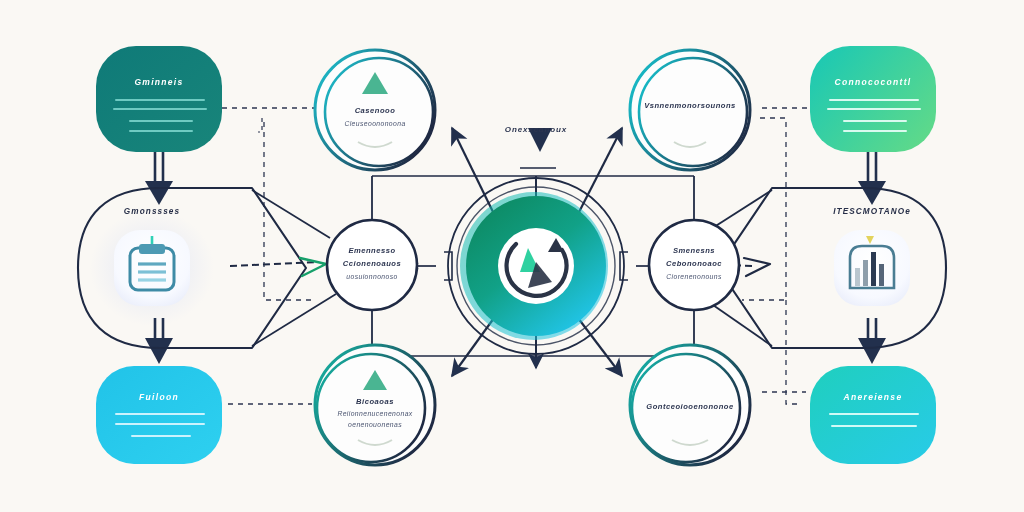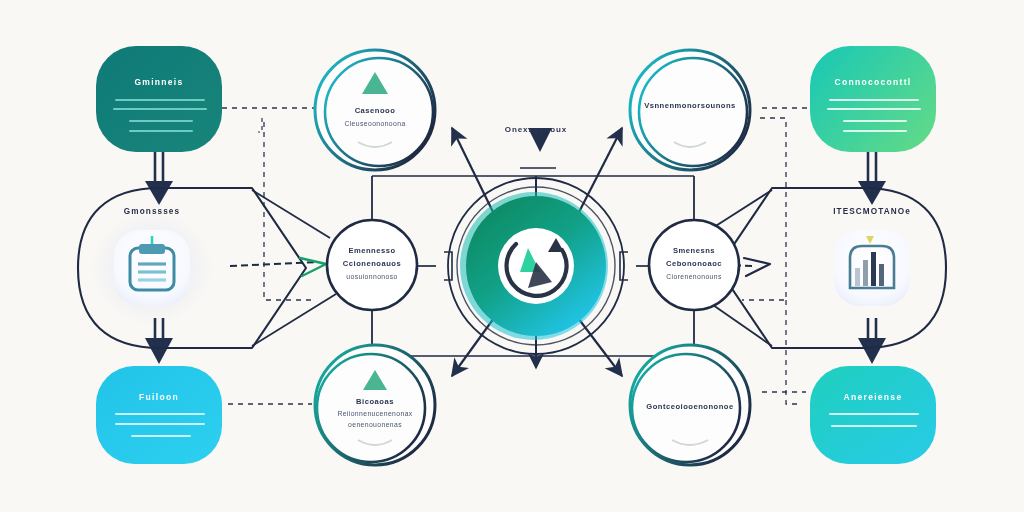--- a/index.html
+++ b/index.html
@@ -1,21 +1,21 @@
 <!DOCTYPE html>
 <html><head>
 <meta charset="utf-8">
 <style>
   html,body{margin:0;padding:0;}
   body{
     width:1024px;height:512px;overflow:hidden;
     background:#faf8f4;
     font-family:"Liberation Sans", sans-serif;
   }
-  #stage{position:relative;width:1024px;height:480px;}
+  #stage{position:relative;width:1024px;height:480px;font-style:italic;}
   #stage svg.layer{position:absolute;left:0;top:0;width:1024px;height:512px;}
   #svg-connectors{z-index:1;}
   #svg-nodes{z-index:2;}
   .lbl{
     font-family:"Liberation Sans", sans-serif;
     fill:#2c3550;
     text-anchor:middle;
     letter-spacing:.6px;
   }
   .lbl-white{fill:#ffffff;}

